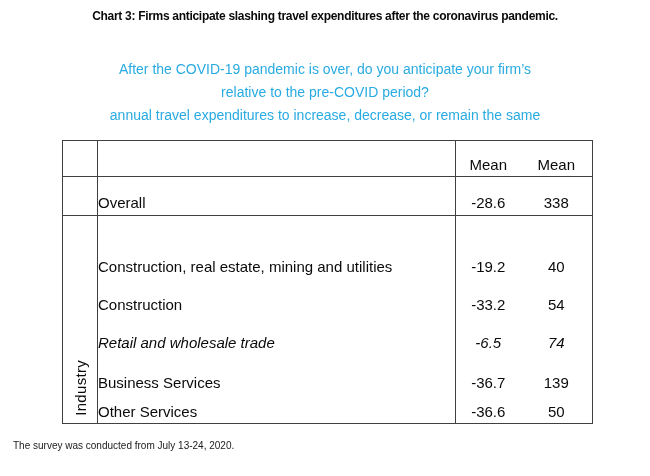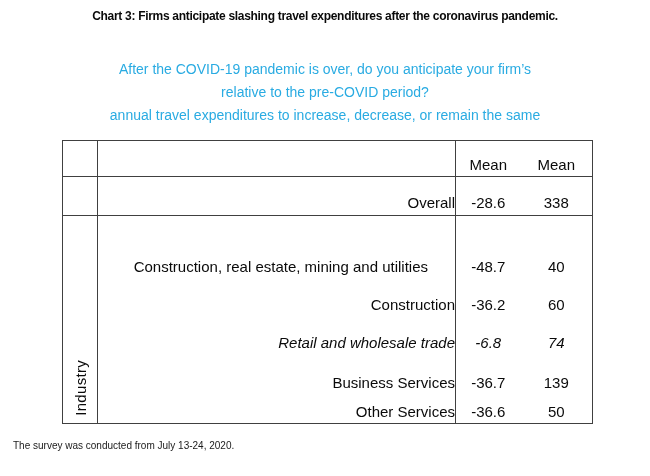--- a/index.html
+++ b/index.html
@@ -19,21 +19,21 @@
   .table-title{
     text-align:center;font-weight:bold;font-size:13.5px;letter-spacing:-0.2px;
     margin:0 0 4px 0;white-space:nowrap;color:#0a0a0a;
   }
   table.data{
     border-collapse:collapse;table-layout:fixed;width:530px;
     border:1px solid #404040;font-size:15px;color:#0a0a0a;
   }
   table.data td{vertical-align:bottom;padding:0 0 4px 0;}
   td.gcol{border-right:1px solid #404040;}
-  td.name{padding-left:3px;line-height:17px;text-align:right;}
+  td.name{padding-left:3px;line-height:17px;text-align:left;}
   td.num{text-align:center;}
   td.mean-col{border-left:1px solid #404040;}
   tr.hdr td{border-bottom:1px solid #404040;height:32px;padding-bottom:3px;}
   tr.overall td{border-bottom:1px solid #404040;height:34px;}
   tr.r-construction td{height:59px;}
   tr.r-construction td.name{padding-right:27px;margin-top:38px;}
   tr.r-manufacturing td{height:34px;}
   tr.r-retail td{height:34px;font-style:italic;}
   tr.r-business td{height:36px;}
   tr.r-other td{height:25px;padding-bottom:3px;margin-top:10px;}
@@ -82,33 +82,33 @@
           <td class="name">Overall</td>
           <td class="num mean-col">-28.6</td>
           <td class="num">338</td>
         </tr>
 
         <tr class="r-construction">
           <td class="gcol vcell" rowspan="5">
             <span class="vlabel">Industry</span>
           </td>
           <td class="name">Construction, real estate, mining and utilities</td>
-          <td class="num mean-col">-48.7</td>
+          <td class="num mean-col">-19.2</td>
           <td class="num">40</td>
         </tr>
 
         <tr class="r-manufacturing">
           <td class="name">Construction</td>
-          <td class="num mean-col">-36.2</td>
-          <td class="num">60</td>
+          <td class="num mean-col">-33.2</td>
+          <td class="num">54</td>
         </tr>
 
         <tr class="r-retail">
           <td class="name">Retail and wholesale trade</td>
-          <td class="num mean-col">-6.8</td>
+          <td class="num mean-col">-6.5</td>
           <td class="num">74</td>
         </tr>
 
         <tr class="r-business">
           <td class="name">Business Services</td>
           <td class="num mean-col">-36.7</td>
           <td class="num">139</td>
         </tr>
 
         <tr class="r-other">

